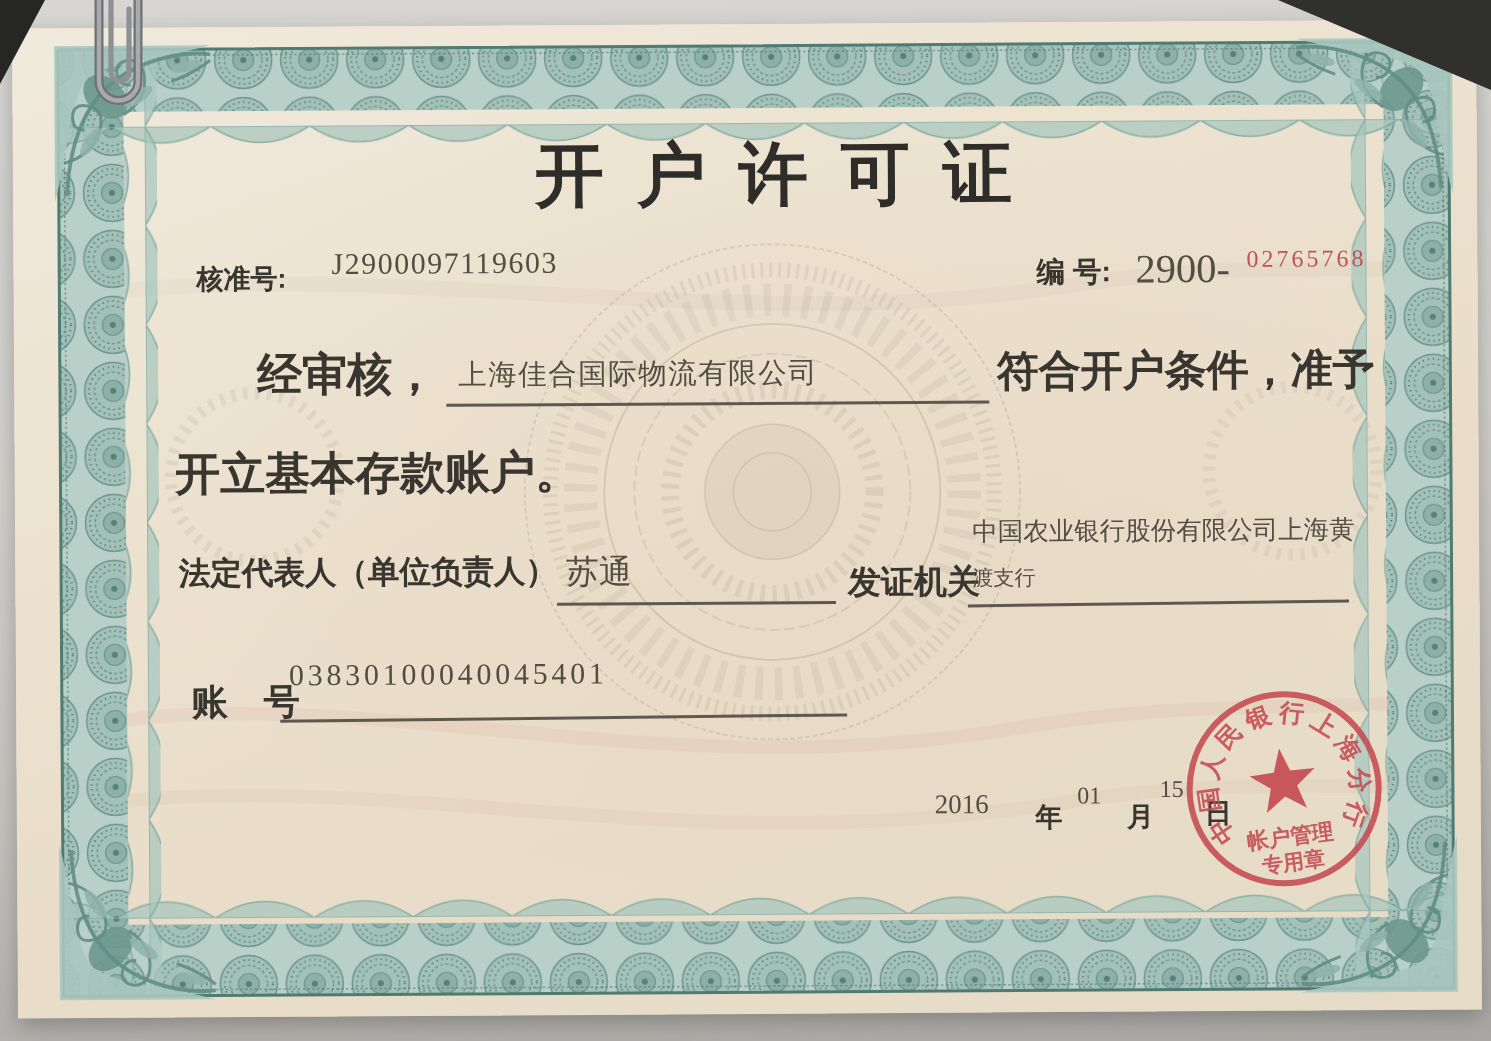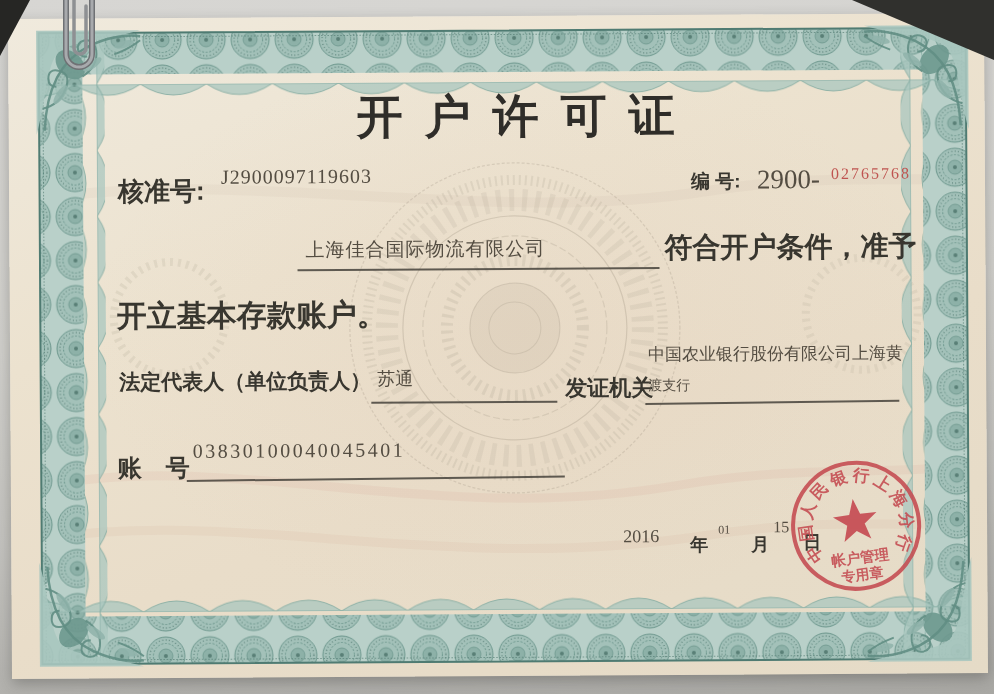--- a/index.html
+++ b/index.html
@@ -99,48 +99,49 @@
         <rect x="34.5" y="18.5" width="919" height="623" fill="none" stroke="rgba(85,125,115,0.65)" stroke-width="1" stroke-dasharray="1.6,1.6"></rect>
         <use href="#orn" transform="translate(26,10)"></use>
         <use href="#orn" transform="translate(962,10) scale(-1,1)"></use>
         <use href="#orn" transform="translate(26,650) scale(1,-1)"></use>
         <use href="#orn" transform="translate(962,650) scale(-1,-1)"></use>
       </g>
     </svg>
 
     <div class="abs title" style="left:292px;top:70px;width:430px;">开户许可证</div>
 
-    <span class="abs lbl" style="left:109px;top:156px;font-size:26px;">核准号:</span>
+    <span class="abs lbl" style="left:122px;top:156px;font-size:18px;">核准号:</span>
     <span class="abs val" style="left:200px;top:148px;font-size:20px;letter-spacing:1px;margin-left:12px;">J2900097119603</span>
 
     <span class="abs lbl" style="left:682px;top:154px;font-size:19px;text-align:center;">编 号:</span>
     <span class="abs val" style="left:748px;top:150px;font-size:27px;">2900-</span>
     <span class="abs val red" style="left:822px;top:151px;font-size:16px;letter-spacing:2px;">02765768</span>
 
+    <span class="abs lbl" style="left:162px;top:212px;font-size:30px;">经审核，</span>
     <span class="abs val" style="left:296px;top:220px;font-size:19px;letter-spacing:1px;">上海佳合国际物流有限公司</span>
     <div class="uline" style="left:288px;top:252px;width:362px;"></div>
     <span class="abs lbl" style="left:655px;top:214px;font-size:28px;">符合开户条件，准予</span>
     <span class="abs lbl" style="left:107px;top:278px;font-size:30px;">开立基本存款账户。</span>
 
     <span class="abs lbl" style="left:109px;top:350px;font-size:21px;">法定代表人（单位负责人）</span>
-    <span class="abs val" style="left:367px;top:350px;font-size:18px;">苏通</span>
+    <span class="abs val" style="left:367px;top:350px;font-size:22px;">苏通</span>
     <div class="uline" style="left:361px;top:385px;width:186px;"></div>
 
     <span class="abs lbl" style="left:555px;top:358px;font-size:22px;">发证机关</span>
     <span class="abs val" style="left:638px;top:328px;font-size:17px;">中国农业银行股份有限公司上海黄</span>
     <span class="abs val" style="left:638px;top:352px;font-size:14px;margin-top:10px;">渡支行</span>
     <div class="uline" style="left:635px;top:387px;width:254px;transform:rotate(-0.4deg);"></div>
 
-    <span class="abs lbl" style="left:107px;top:434px;font-size:24px;">账　号</span>
+    <span class="abs lbl" style="left:117px;top:434px;font-size:24px;">账　号</span>
     <span class="abs val" style="left:182px;top:422px;font-size:20px;letter-spacing:2.5px;">03830100040045401</span>
     <div class="uline" style="left:176px;top:461px;width:378px;transform:rotate(-0.3deg);"></div>
 
     <span class="abs val" style="left:612px;top:511px;font-size:18px;text-align:center;">2016</span>
     <span class="abs lbl" style="left:679px;top:518px;font-size:18px;font-weight:600;">年</span>
-    <span class="abs val" style="left:707px;top:508px;font-size:12px;">01</span>
+    <span class="abs val" style="left:707px;top:508px;font-size:16px;">01</span>
     <span class="abs lbl" style="left:740px;top:518px;font-size:18px;font-weight:600;">月</span>
     <span class="abs val" style="left:762px;top:504px;font-size:16px;">15</span>
     <span class="abs lbl" style="left:792px;top:516px;font-size:18px;font-weight:600;">日</span>
 
     <svg class="stampsvg" style="left:757px;top:424px;" width="180" height="180" viewBox="0 0 180 180">
       <g transform="rotate(-7 88 88)" opacity="0.88">
         <circle cx="88" cy="88" r="63" fill="none" stroke="#c44a50" stroke-width="4"></circle>
         <path id="stampArc" d="M 53.5,116.9 A 45,45 0 1 1 122.5,116.9" fill="none"></path>
         <text font-size="16.5" fill="#c44a50" font-weight="bold" font-family="Liberation Sans,sans-serif">
           <textPath href="#stampArc" startOffset="2" textLength="200" lengthAdjust="spacing">中国人民银行上海分行</textPath>

